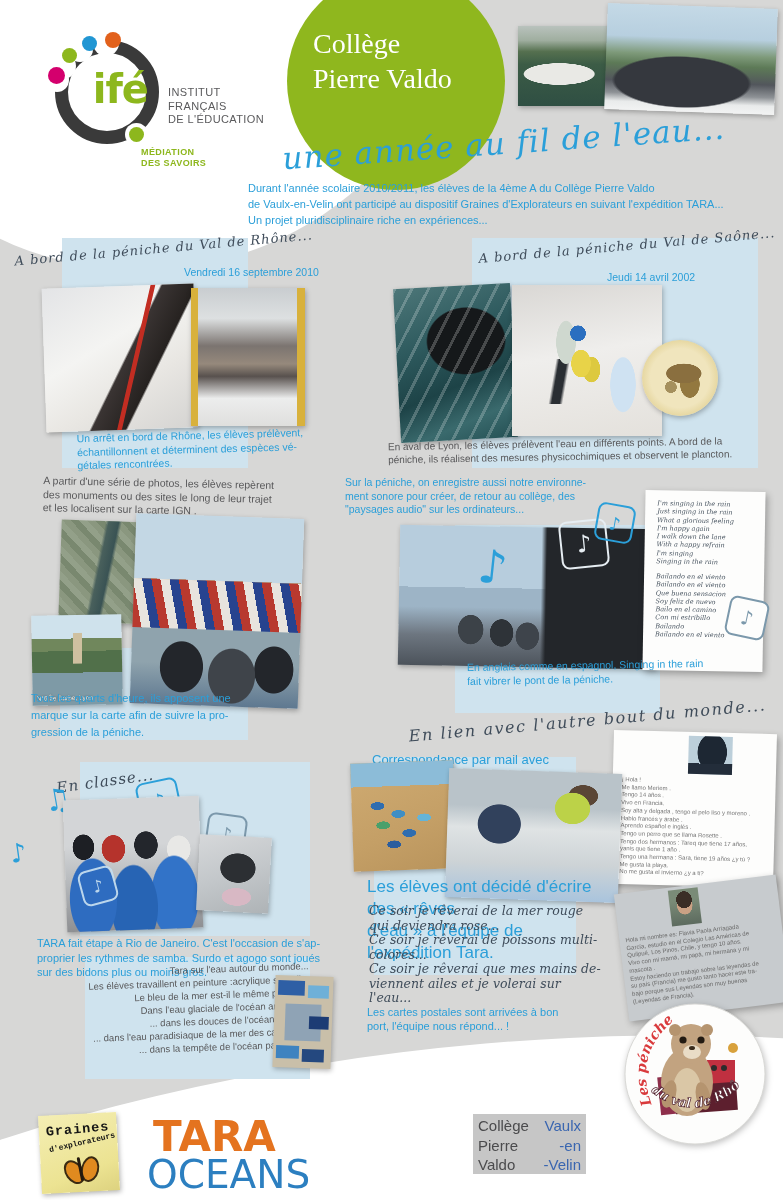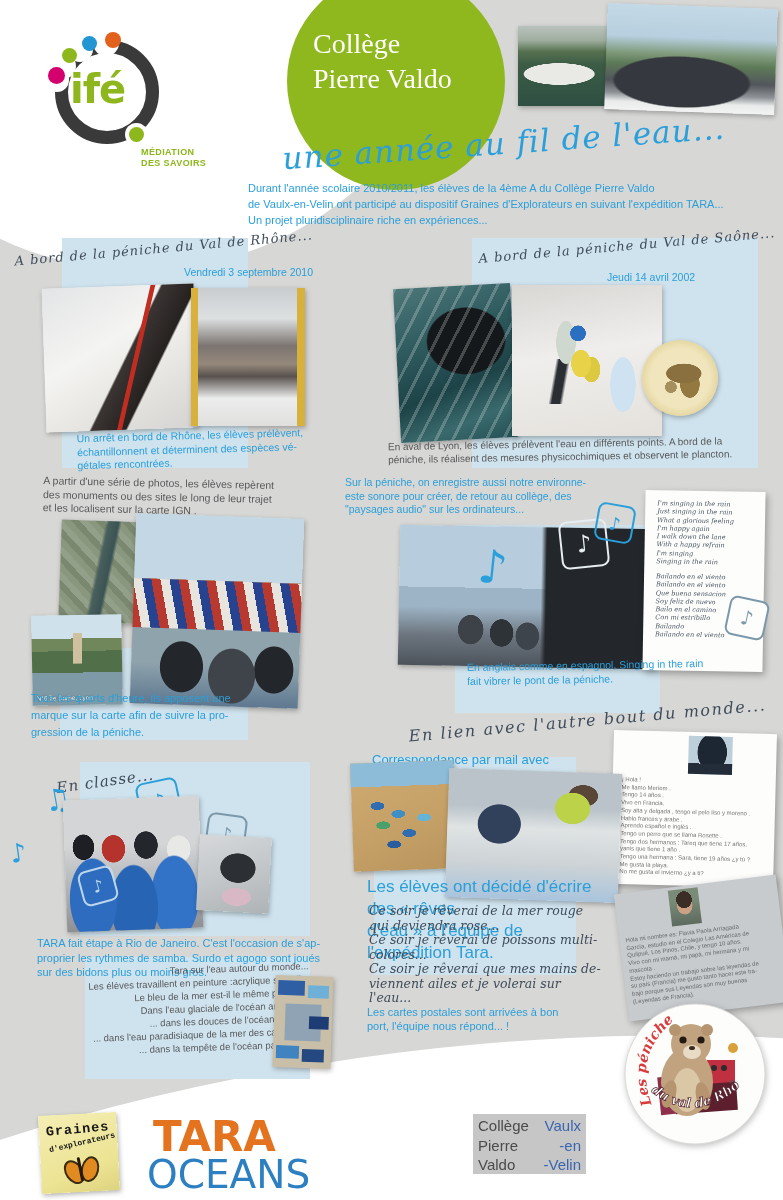--- a/index.html
+++ b/index.html
@@ -9,21 +9,21 @@
   .pre{white-space:pre-line;}
 
   
   .circle-white{left:-190px;top:-390px;width:660px;height:660px;border-radius:50%;background:#ffffff;}
   .circle-green{left:287px;top:-28px;width:218px;height:218px;border-radius:50%;background:#8fb71e;}
   .wave{left:-420px;top:1050px;width:1720px;height:630px;border-radius:50%;background:#ffffff;transform:rotate(-7deg);}
 
   
   .ife-ring{left:55px;top:40px;width:78px;height:78px;border:13px solid #3a3a3a;border-radius:50%;}
   .dot{border-radius:50%;}
-  .ife-word{left:70px;top:66px;width:78px;text-align:left;color:#8db71d;font-weight:bold;
+  .ife-word{left:70px;top:66px;width:78px;text-align:right;color:#8db71d;font-weight:bold;
             font-size:40px;letter-spacing:-1px;font-family:"DejaVu Sans",sans-serif;}
   .ife-inst{left:168px;top:86px;font-size:11px;line-height:13.5px;color:#5a5a5c;letter-spacing:.4px;}
   .ife-tag{left:141px;top:147px;font-size:9px;line-height:10.5px;color:#8db71d;font-weight:bold;letter-spacing:.4px;}
 
   .bubble-text{left:313px;top:26px;width:176px;color:#fff;font-family:"Liberation Serif",serif;
                font-size:28px;line-height:35px;}
 
   .hand{font-family:"DejaVu Serif",serif;font-style:italic;color:#3f4c5a;}
   .script-title{left:282px;top:124px;width:470px;font-size:31px;letter-spacing:1px;color:#2b9fd9;
                 transform:rotate(-4deg);font-family:"DejaVu Serif",serif;font-style:italic;}
@@ -186,20 +186,23 @@
   <div class="abs dot" style="left:67px;top:36px;width:26px;height:26px;background:#fff;"></div>
   <div class="abs dot" style="left:50px;top:53px;width:26px;height:26px;background:#fff;"></div>
   <div class="abs dot" style="left:45px;top:68px;width:24px;height:24px;background:#fff;"></div>
   <div class="abs dot" style="left:125px;top:123px;width:23px;height:23px;background:#fff;"></div>
   <div class="abs dot" style="left:105px;top:32px;width:16px;height:16px;background:#e2611c;"></div>
   <div class="abs dot" style="left:82px;top:36px;width:15px;height:15px;background:#2196d3;"></div>
   <div class="abs dot" style="left:62px;top:48px;width:15px;height:15px;background:#8db71d;"></div>
   <div class="abs dot" style="left:48px;top:67px;width:17px;height:17px;background:#d4006d;"></div>
   <div class="abs dot" style="left:129px;top:127px;width:15px;height:15px;background:#8db71d;"></div>
   <div class="abs ife-word">ifé</div>
+  <div class="abs ife-inst pre">INSTITUT
+FRANÇAIS
+DE L'ÉDUCATION</div>
   <div class="abs ife-tag pre">MÉDIATION
 DES SAVOIRS</div>
 
   <div class="abs bubble-text pre">Collège
 Pierre Valdo</div>
   <div class="ph ph-barge" style="left:518px;top:26px;width:103px;height:80px;"></div>
   <div class="ph ph-grouptop" style="left:606px;top:6px;width:170px;height:106px;transform:rotate(2deg);"></div>
 
   <div class="abs script-title">une année au fil de l'eau...</div>
   <div class="abs intro pre">Durant l'année scolaire 2010/2011, les élèves de la 4ème A du Collège Pierre Valdo
@@ -208,21 +211,21 @@
 
   <div class="abs panel" style="left:62px;top:238px;width:186px;height:230px;"></div>
   <div class="abs panel" style="left:60px;top:648px;width:188px;height:92px;"></div>
   <div class="abs panel" style="left:472px;top:238px;width:286px;height:230px;"></div>
   <div class="abs panel" style="left:455px;top:525px;width:205px;height:188px;"></div>
   <div class="abs panel" style="left:80px;top:762px;width:230px;height:174px;"></div>
   <div class="abs panel" style="left:85px;top:957px;width:225px;height:122px;"></div>
   <div class="abs panel" style="left:374px;top:757px;width:202px;height:218px;"></div>
 
   <div class="abs hand sec-head" style="left:14px;top:240px;width:310px;transform:rotate(-5deg);">A bord de la péniche du Val de Rhône...</div>
-  <div class="abs date" style="left:184px;top:266px;">Vendredi 3 septembre 2010</div>
+  <div class="abs date" style="left:184px;top:266px;">Vendredi 16 septembre 2010</div>
   <div class="ph ph-hands" style="left:44px;top:286px;width:152px;height:144px;transform:rotate(-2deg);"></div>
   <div class="ph ph-class1" style="left:191px;top:288px;width:114px;height:138px;"></div>
   <div class="abs cap-b pre" style="left:77px;top:429px;width:240px;transform:rotate(-1.5deg);">Un arrêt en bord de Rhône, les élèves prélèvent,
 échantillonnent et déterminent des espèces vé-
 gétales rencontrées.</div>
   <div class="abs cap-d pre" style="left:43px;top:477px;width:275px;transform:rotate(1.2deg);">A partir d'une série de photos, les élèves repèrent
 des monuments ou des sites le long de leur trajet
 et les localisent sur la carte IGN .</div>
   <div class="ph ph-map" style="left:60px;top:521px;width:92px;height:102px;transform:rotate(2deg);"></div>
   <div class="ph ph-deck" style="left:133px;top:516px;width:168px;height:190px;transform:rotate(2deg);"></div>
@@ -234,21 +237,21 @@
 gression de la péniche.</div>
 
   <div class="abs hand sec-head" style="left:478px;top:238px;width:300px;transform:rotate(-5deg);">A bord de la péniche du Val de Saône...</div>
   <div class="abs date" style="left:607px;top:271px;">Jeudi 14 avril 2002</div>
   <div class="ph ph-bucket" style="left:397px;top:286px;width:117px;height:154px;transform:rotate(-3deg);"></div>
   <div class="ph ph-equip" style="left:512px;top:285px;width:150px;height:151px;"></div>
   <div class="ph ph-plankton" style="left:642px;top:340px;width:76px;height:76px;"></div>
   <div class="abs cap-d pre" style="left:388px;top:437px;width:372px;font-size:10px;line-height:13px;transform:rotate(-1deg);">En aval de Lyon, les élèves prélèvent l'eau en différents points. A bord de la
 péniche, ils réalisent des mesures physicochimiques et observent le plancton.</div>
   <div class="abs cap-b pre" style="left:345px;top:476px;width:250px;">Sur la péniche, on enregistre aussi notre environne-
-este sonore pour créer, de retour au collège, des
+ment sonore pour créer, de retour au collège, des
 "paysages audio" sur les ordinateurs...</div>
   <div class="ph ph-micro" style="left:399px;top:527px;width:258px;height:140px;transform:rotate(1deg);"></div>
   <div class="sqnote sq-white" style="left:560px;top:520px;width:44px;height:44px;font-size:24px;transform:rotate(-6deg);">
       <span>♪</span>
     </div>
   <div class="note" style="left:478px;top:540px;font-size:46px;transform:rotate(6deg);"><span>♪</span></div>
   <div class="sqnote" style="left:596px;top:504px;width:34px;height:34px;font-size:18px;transform:rotate(10deg);">
       <span>♪</span>
     </div>
   <div class="card" style="left:644px;top:491px;width:120px;height:180px;transform:rotate(1deg);">

